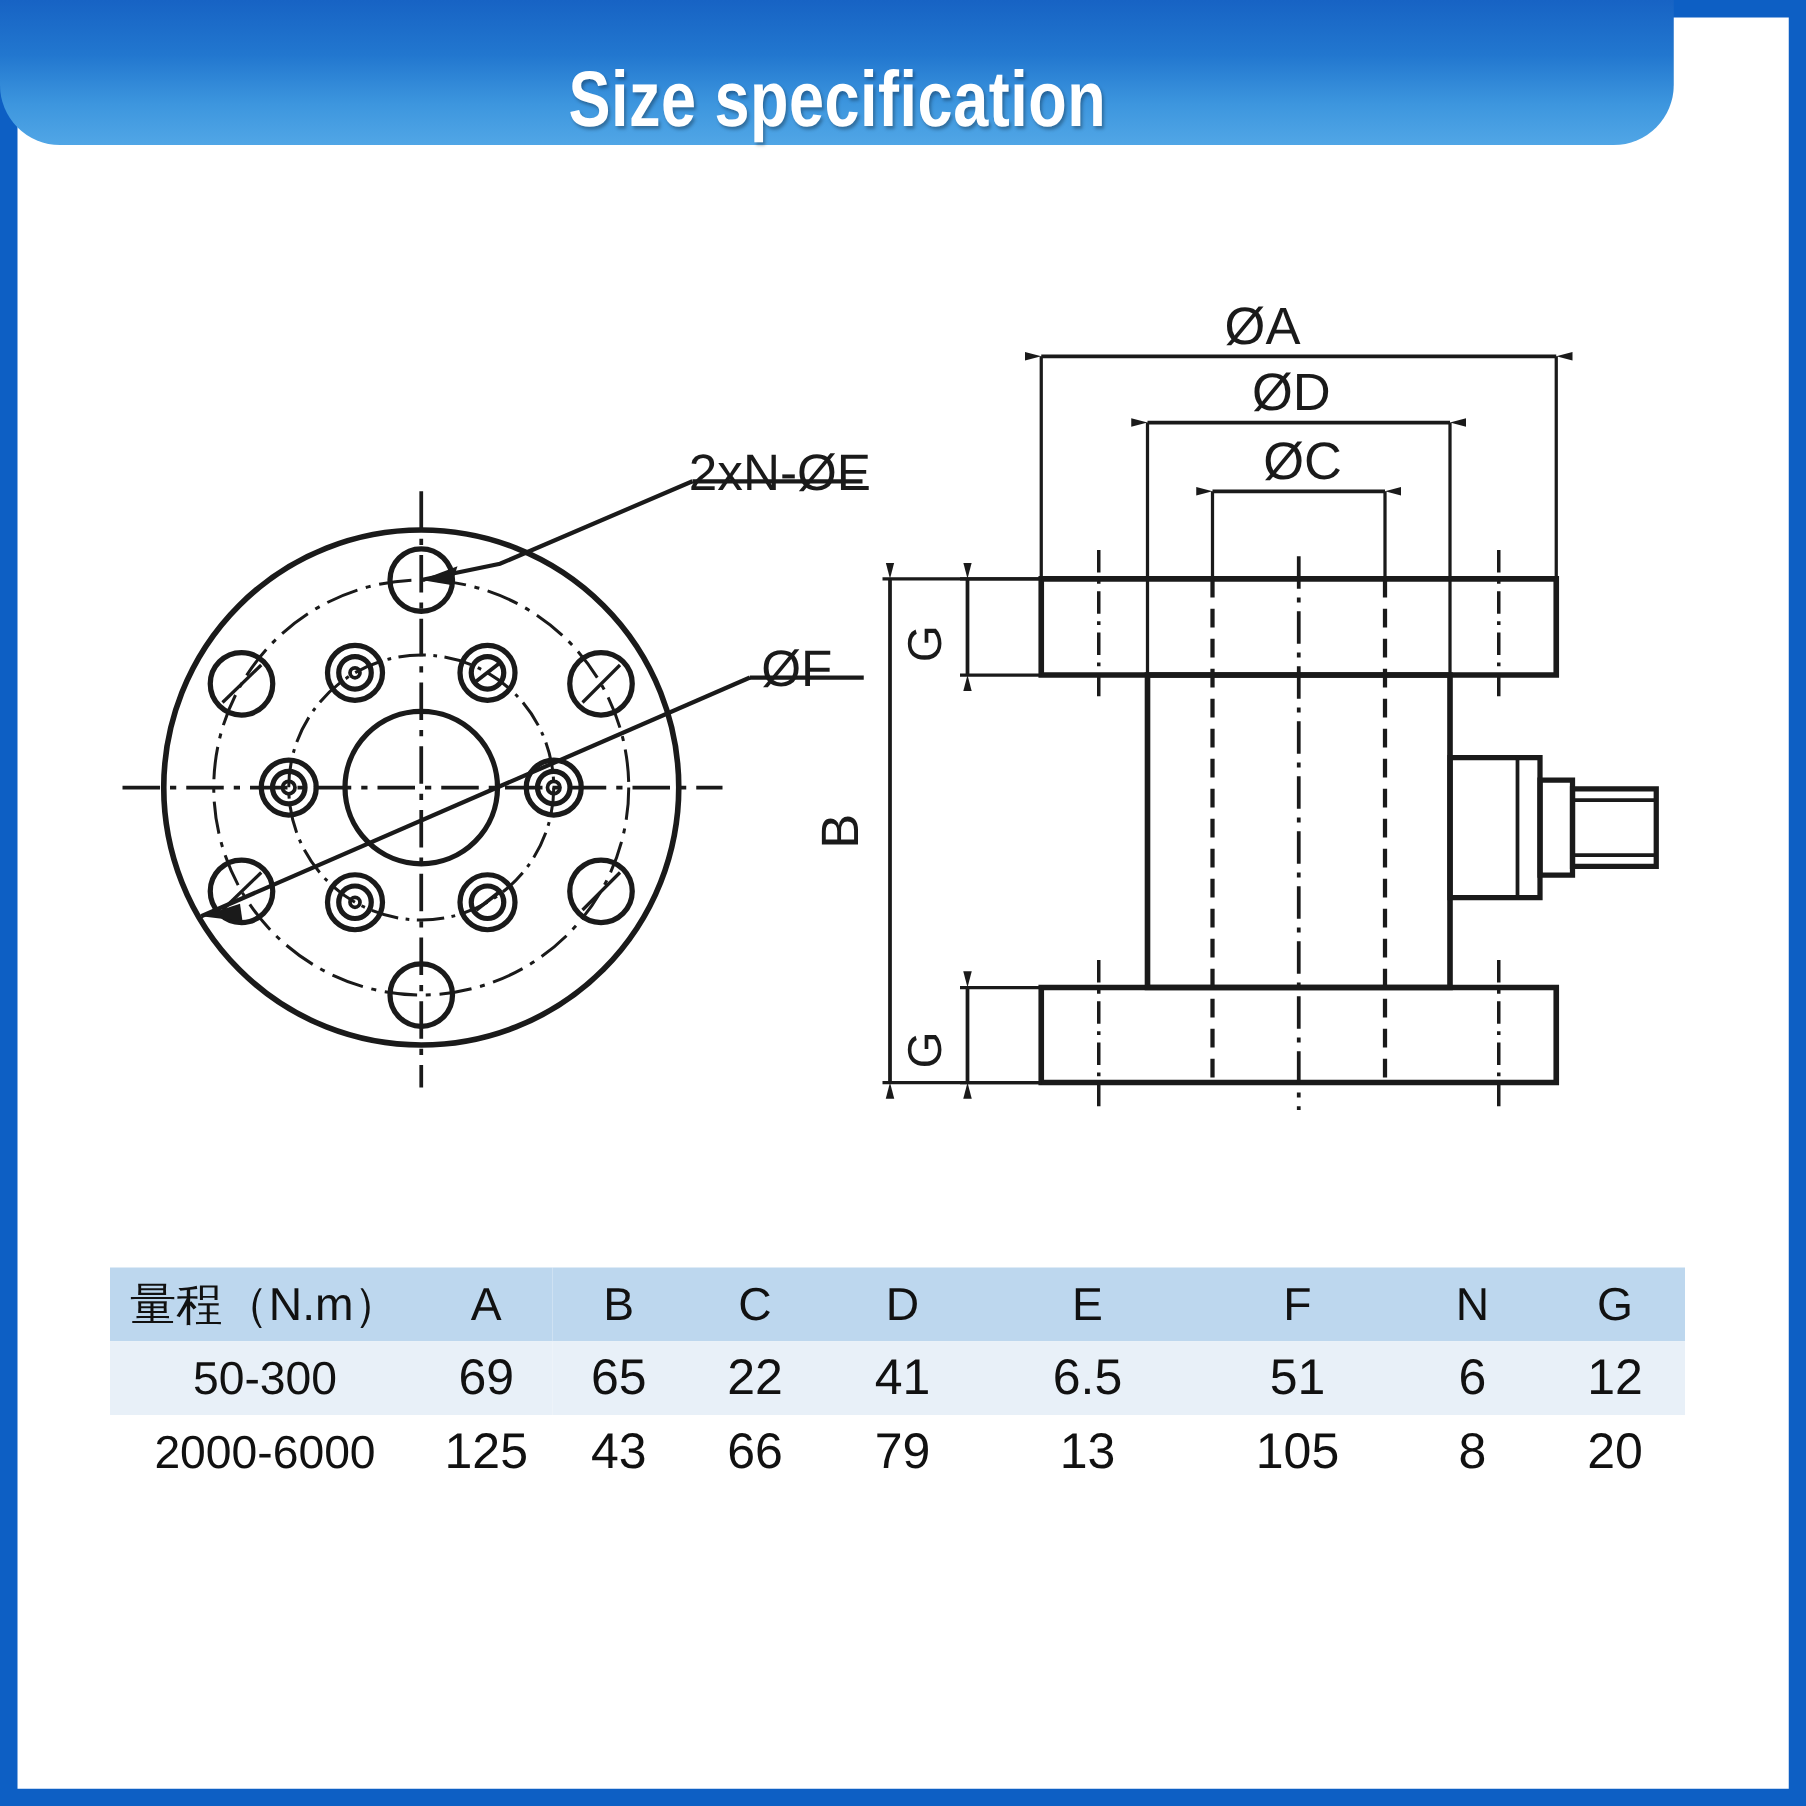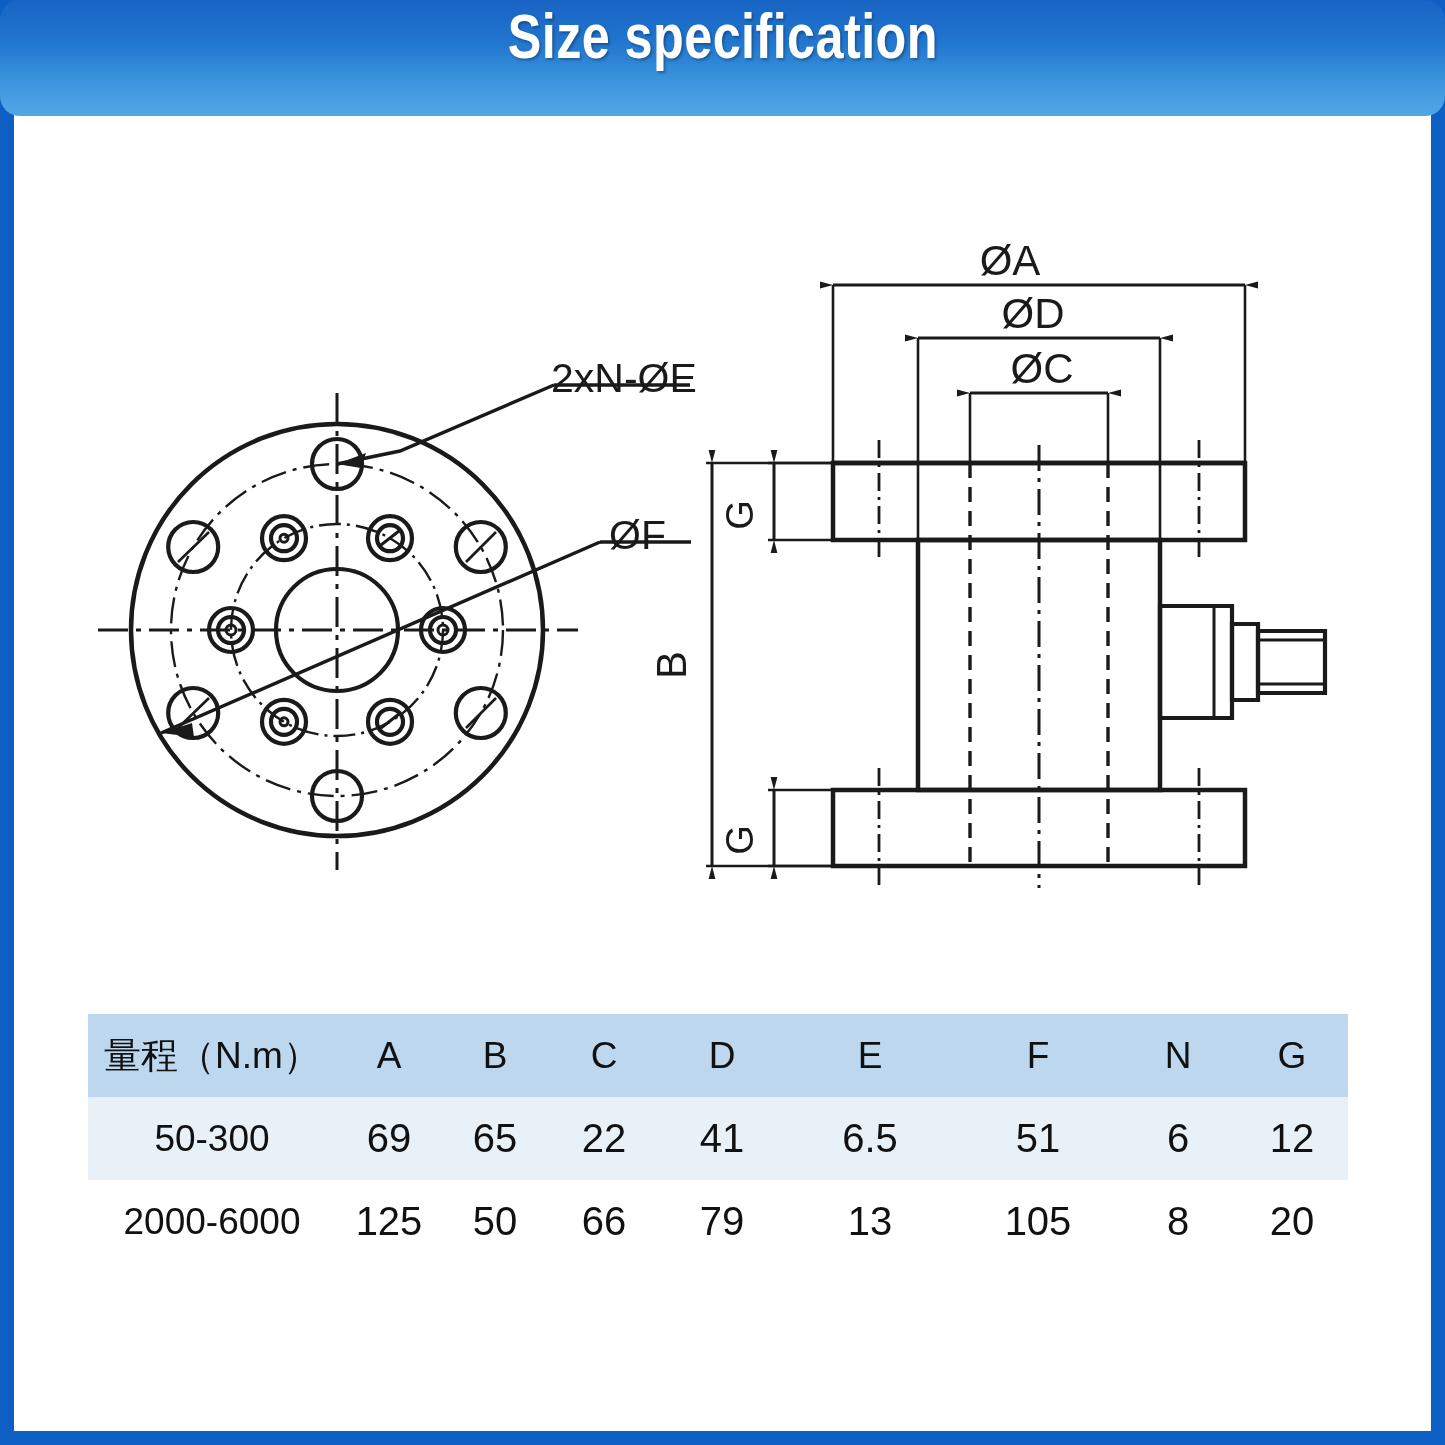--- a/index.html
+++ b/index.html
@@ -12,26 +12,26 @@
   #page{
     position:relative;
     width:1445px;height:1445px;
     box-sizing:border-box;
     border:14px solid var(--frame, #0d5fc4);
     background:#ffffff;
   }
   #banner{
     position:absolute;
     left:-14px; top:-14px;
-    width:1445px;
+    width:1339px;
     height:116px;
     background:linear-gradient(180deg,#1763c4 0%,#2277cf 38%,#3d96de 72%,#51a6e6 100%);
     border-bottom-left-radius:48px;
     border-bottom-right-radius:48px;
-    display:flex;align-items:flex-start;justify-content:center;border-radius:20px;
+    display:flex;align-items:flex-end;justify-content:center;
   }
   #banner-title{
     color:#ffffff;
     font-size:63px;
     font-weight:bold;
     letter-spacing:.5px;
     transform:scaleX(.80);
     text-shadow:2px 2px 3px rgba(0,0,0,.30);
     white-space:nowrap;
   }
@@ -48,21 +48,21 @@
     left:74px; top:1000px;
     width:1260px;
     border-collapse:collapse;
     table-layout:fixed;
     font-family:"Liberation Sans", sans-serif;
   }
   #spec-table th, #spec-table td{
     text-align:center;
     font-weight:normal;
     color:#111111;
-    padding:12px;
+    padding:0;
     height:59px;
     vertical-align:middle;
     white-space:nowrap;
   }
   #spec-table th{
     font-size:37px;
     background:#bdd7ee;
   }
   #spec-table td{
     font-size:40px;
@@ -300,21 +300,21 @@
         <td>22</td>
         <td>41</td>
         <td>6.5</td>
         <td>51</td>
         <td>6</td>
         <td>12</td>
       </tr>
       <tr>
         <td class="cond">2000-6000</td>
         <td>125</td>
-        <td>50</td>
+        <td>43</td>
         <td>66</td>
         <td>79</td>
         <td>13</td>
         <td>105</td>
         <td>8</td>
         <td>20</td>
       </tr>
     </tbody>
   </table>
 

